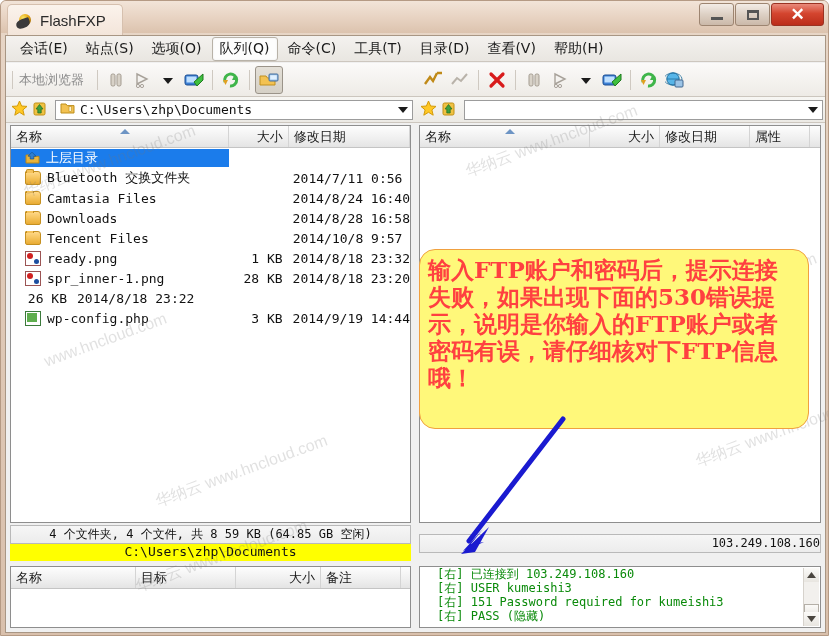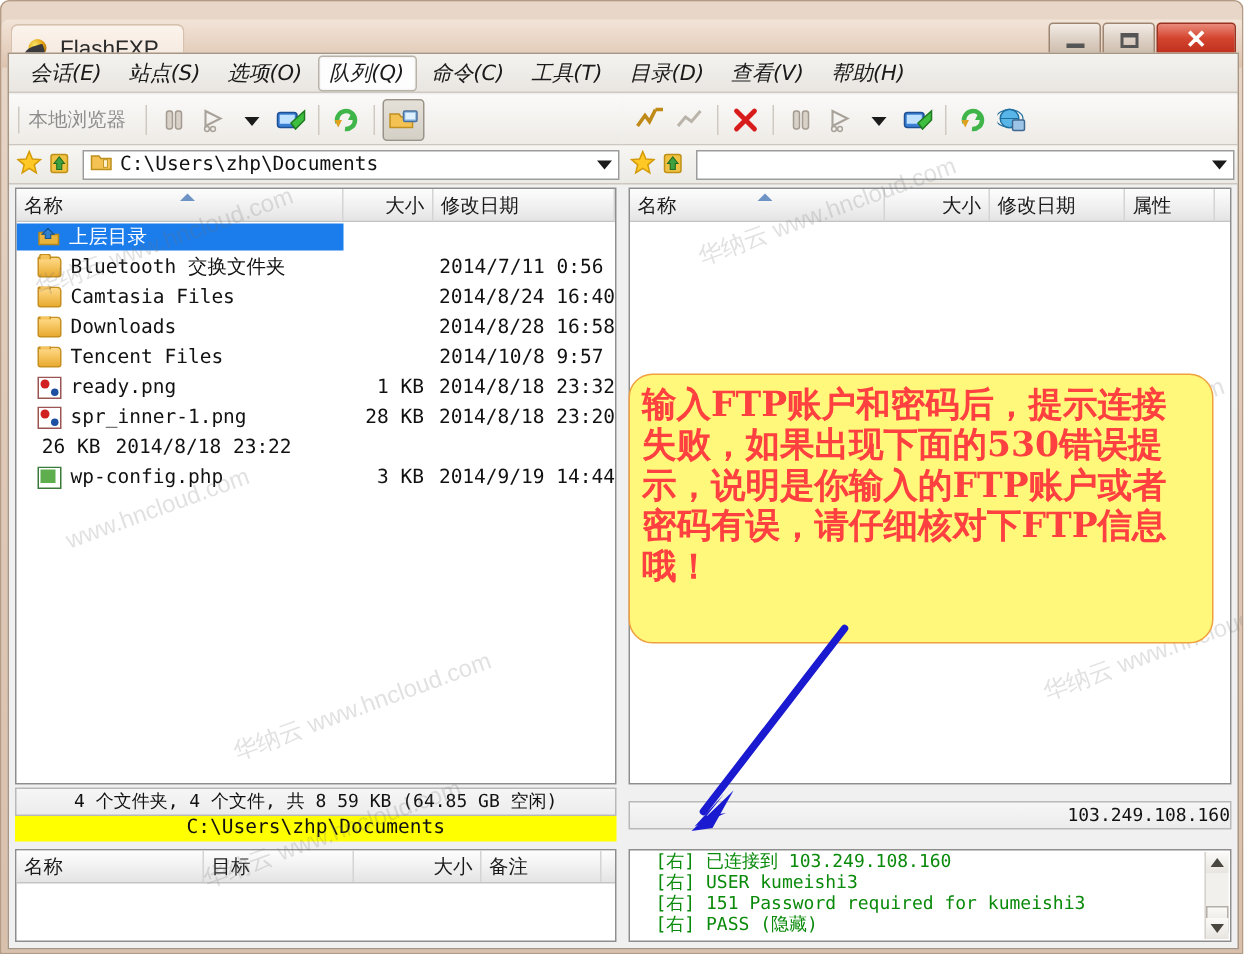--- a/index.html
+++ b/index.html
@@ -20,21 +20,21 @@
     left: 0; top: 0;
     width: 829px; height: 636px;
     background: linear-gradient(to bottom, #e8d7c8 0%, #e0cab8 40%, #d9c0ac 100%);
     box-sizing: border-box;
     border: 1px solid #b59a84;
     border-radius: 6px 6px 0 0;
     overflow: hidden;
   }
   .titlebar {
     position: absolute;
-    left: 0; top: 12px;
+    left: 0; top: 0;
     width: 829px; height: 32px;
     background: linear-gradient(to bottom, #f2e4d8 0%, #e7d2c1 55%, #dcc3ae 100%);
     border-radius: 5px 5px 0 0;
   }
   .title-tab {
     position: absolute;
     left: 6px; top: 3px;
     height: 30px;
     padding: 0 16px 0 8px;
     display: flex; align-items: center;
@@ -121,21 +121,20 @@
   }
   .menu-item {
     font-size: 14px;
     color: #1a1a1a;
     padding: 2px 7px;
     margin-right: 2px;
     border: 1px solid transparent;
     border-radius: 3px;
     white-space: nowrap;
     font-family: "DejaVu Sans", sans-serif;
-    font-style: italic;
   }
   .menu-item.active {
     background: #fdfdfd;
     border: 1px solid #b8b2a8;
     box-shadow: inset 0 0 2px rgba(0,0,0,0.08);
   }
 
   
   .pane {
     position: absolute;

